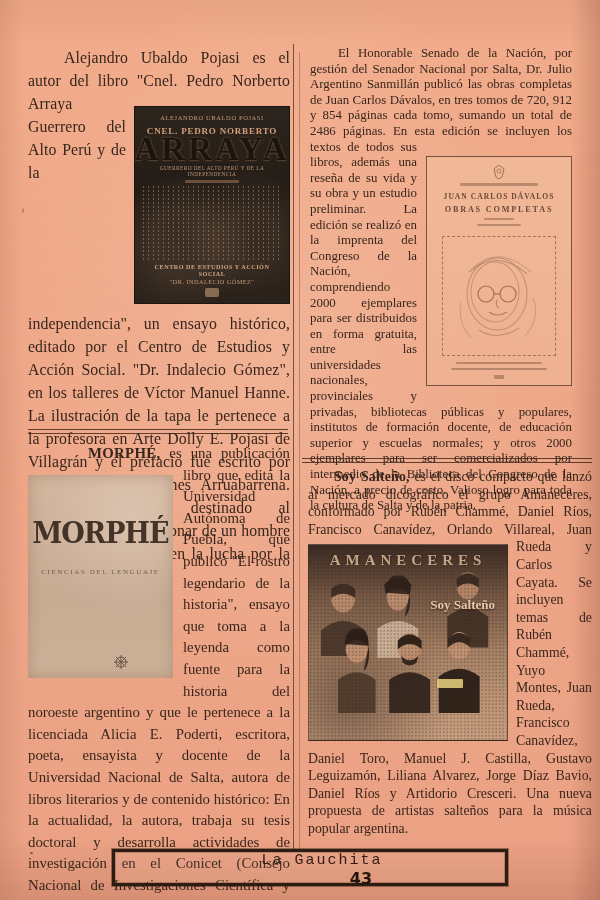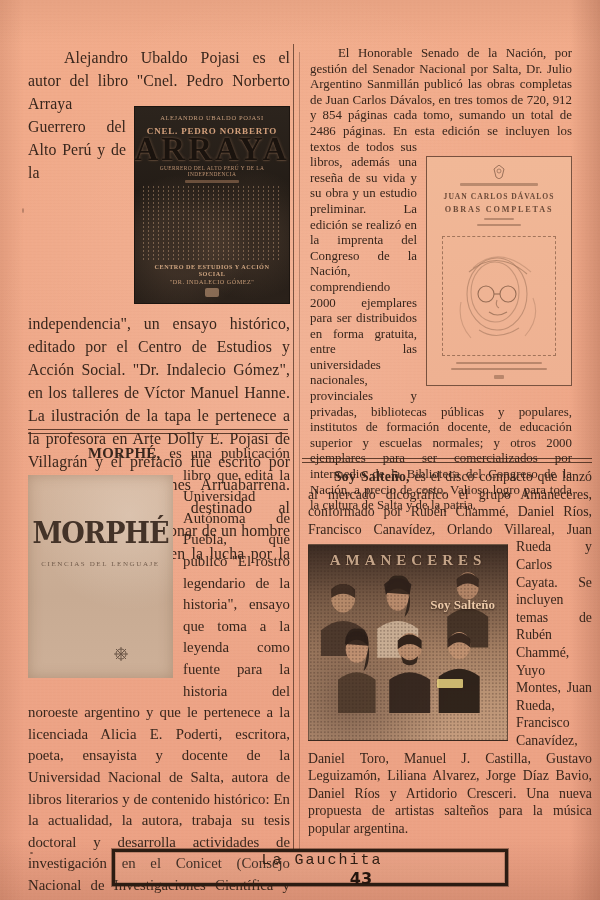--- a/index.html
+++ b/index.html
@@ -62,21 +62,21 @@
     float:left;clear:left;width:145px;height:203px;margin:6px 10px 6px 0;
     background:
       radial-gradient(circle at 70% 20%, rgba(255,245,235,.25), rgba(0,0,0,0) 50%),
       linear-gradient(180deg,#d2b49c,#c8ab93 60%,#cdb098);
     box-shadow:inset 0 0 14px rgba(120,85,60,.35);
     display:flex;flex-direction:column;align-items:center;justify-content:flex-start;
     padding-top:42px;box-sizing:border-box;filter:blur(.3px);
   }
   .lm-title{font-family:"DejaVu Serif", serif;font-size:27px;font-weight:bold;
     letter-spacing:-1px;color:#443328;transform:scaleY(1.08);}
-  .lm-sub{font-size:7px;letter-spacing:1.6px;color:#5c4738;margin-top:12px;opacity:.8;}
+  .lm-sub{font-size:7px;letter-spacing:1.6px;color:#5c4738;margin-top:20px;opacity:.8;}
   .lm-emblem{margin-top:78px;margin-left:40px;width:20px;height:16px;opacity:.75;}
 
   
   #art3{left:310px;top:46px;width:262px;}
   #art3 p{font-size:12.9px;line-height:15.6px;text-indent:28px;}
   .cover-davalos{
     float:right;clear:right;width:146px;height:230px;margin:4px 0 6px 9px;
     background:linear-gradient(180deg,#f1b897,#eeb192);
     border:1px solid rgba(80,50,35,.75);box-sizing:border-box;
     display:flex;flex-direction:column;align-items:center;text-align:center;

